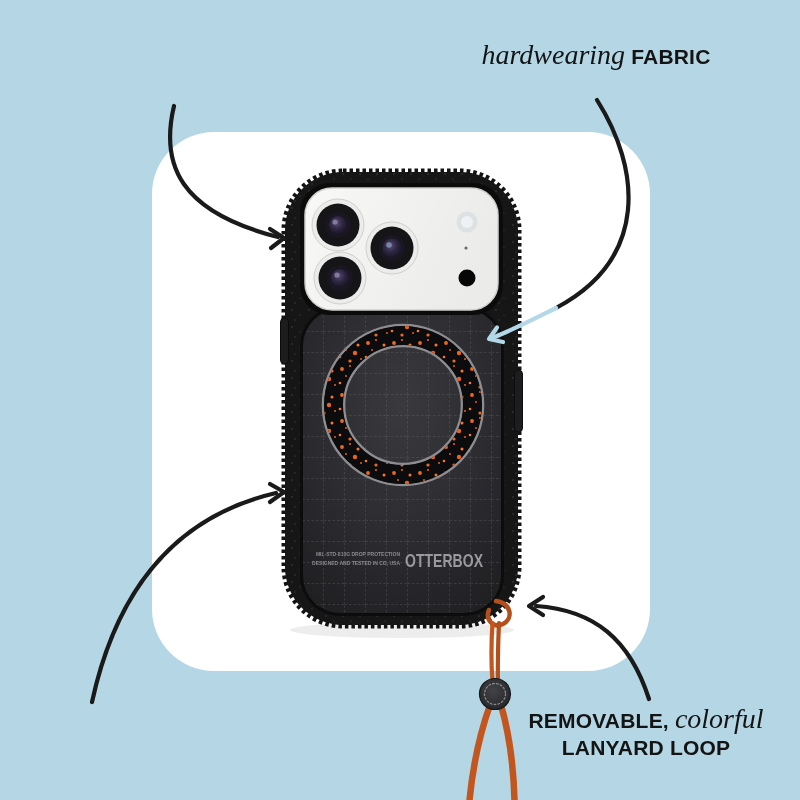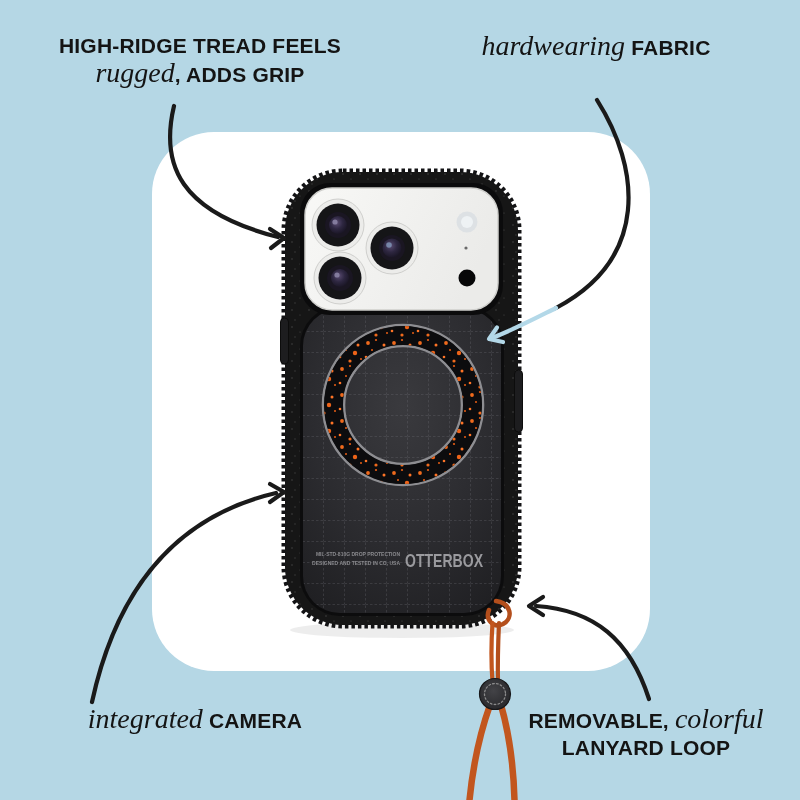--- a/index.html
+++ b/index.html
@@ -6,21 +6,21 @@
   .stage{position:relative;width:800px;height:800px;background:#b5d7e5;overflow:hidden;
          font-family:"Liberation Sans",sans-serif;}
   .card{position:absolute;left:152px;top:132px;width:498px;height:539px;
         background:#ffffff;border-radius:62px;}
   .scene{position:absolute;left:0;top:0;width:800px;height:800px;}
   .note{position:absolute;text-align:center;color:#141414;font-weight:bold;
         font-size:21px;line-height:27px;letter-spacing:0.2px;}
   .note .em{font-family:"Liberation Serif",serif;font-style:italic;font-weight:500;
         font-size:28px;letter-spacing:0;}
   .n-tread{left:30px;top:32px;width:340px;}
-  .n-fabric{left:440px;top:32px;width:312px;}
+  .n-fabric{left:440px;top:41px;width:312px;}
   .n-camera{left:30px;top:705px;width:330px;}
   .n-lanyard{left:486px;top:705px;width:320px;}
 </style>
 </head>
 <body>
 
 <div class="stage">
 
   <div class="card"></div>
 
@@ -155,31 +155,26 @@
         <path d="M 92,702 C 112,610 160,520 276,493"></path>
         <path d="M 270,484 L 284,492 L 270,502"></path>
       </g>
       <g>
         <path d="M 649,699 C 630,640 595,610 536,606"></path>
         <path d="M 543,597 L 529,606 L 543,615"></path>
       </g>
     </g>
   </svg>
 
-  <div class="note n-tread">
-    <div>HIGH-RIDGE TREAD FEELS</div>
-    <div><span class="em">rugged</span><span>, ADDS GRIP</span></div>
-  </div>
 
   <div class="note n-fabric">
     <div><span class="em">hardwearing</span><span> FABRIC</span></div>
   </div>
 
   <div class="note n-camera">
-    <div><span class="em">integrated</span><span> CAMERA</span></div>
   </div>
 
   <div class="note n-lanyard">
     <div><span>REMOVABLE, </span><span class="em">colorful</span></div>
     <div>LANYARD LOOP</div>
   </div>
 
 </div>
 
 </body></html>

